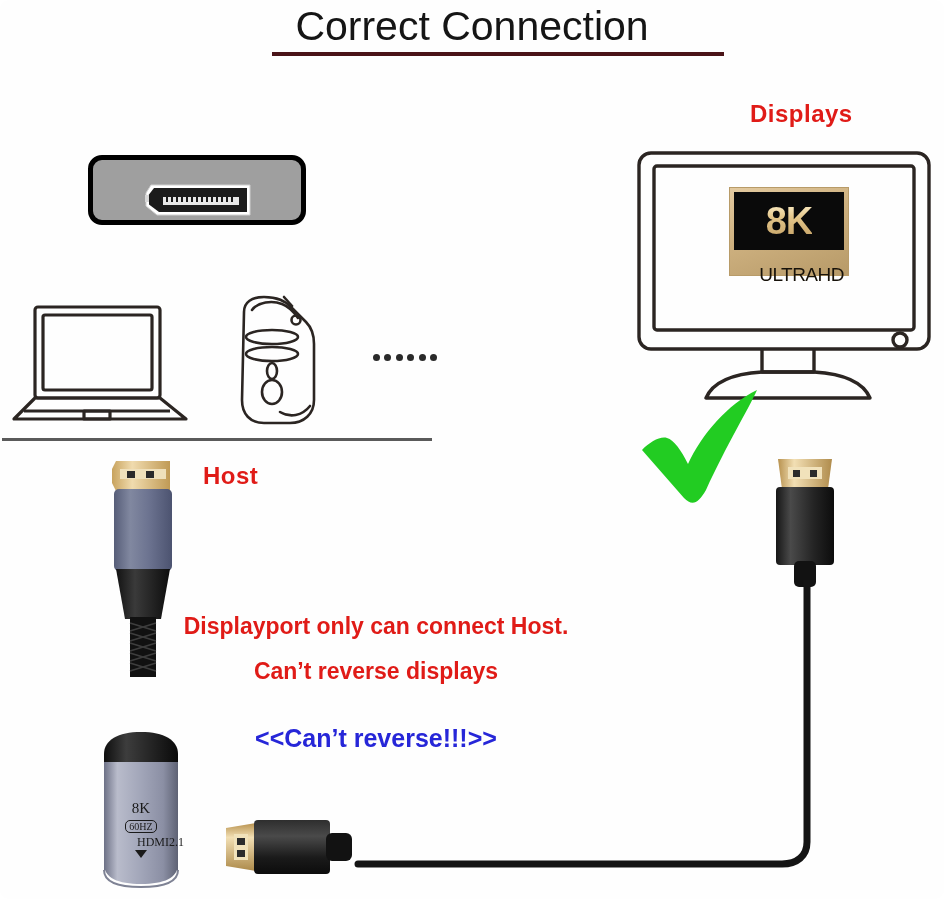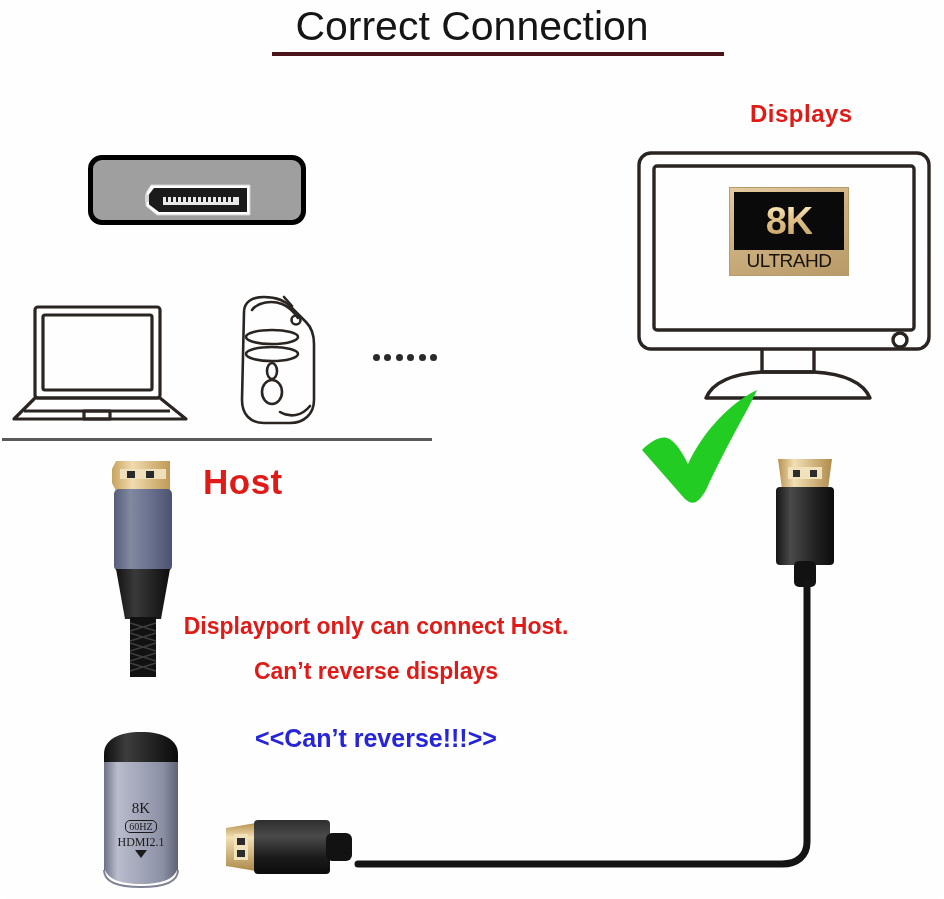--- a/index.html
+++ b/index.html
@@ -44,21 +44,21 @@
     font-weight: 700;
   }
   #displays-label {
     left: 718px; top: 100px;
     font-size: 24px;
     letter-spacing: 0.5px;
     margin-left: 32px;
   }
   #host-label {
     left: 203px; top: 462px;
-    font-size: 35px;
+    font-size: 24px;
     letter-spacing: 0.5px;
   }
   .warn-line {
     width: 752px;
     text-align: center;
     font-size: 23px;
     font-weight: 700;
   }
   #warn1 { left: 0; top: 613px; color: #e01b17; }
   #warn2 { left: 0; top: 658px; color: #e01b17; }
@@ -119,25 +119,26 @@
     line-height: 38px;
     background: linear-gradient(180deg,#fff3cf 0%, #e4c68a 40%, #c4a165 100%);
     -webkit-background-clip: text;
     background-clip: text;
     color: #e0c188;
     -webkit-text-fill-color: transparent;
     letter-spacing: -1px;
   }
   #badge-ultrahd {
     height: 21px;
-    display: flex; align-items: center; justify-content: center;
+    display: flex; align-items: center; justify-content: flex-end;
     font-size: 19px;
     line-height: 19px;
     color: #17120a;
     letter-spacing: -0.5px;
+    margin-top: 14px;
   }
   #badge-ultrahd b { font-weight: 400; }
   #badge-ultrahd i { font-style: normal; font-weight: 400; }
 
   
   #green-check { left: 636px; top: 388px; width: 140px; height: 120px; }
 
   
   #dp-plug { left: 108px; top: 457px; width: 70px; height: 220px; }
   #adapter { left: 98px; top: 724px; width: 86px; height: 168px; }
@@ -151,21 +152,21 @@
   #ad-8k { font-size: 15px; line-height: 16px; font-weight: 400; }
   #ad-hz {
     display: inline-block;
     font-size: 10px;
     line-height: 11px;
     border: 1px solid #1a1a1a;
     border-radius: 5px;
     padding: 0 3px;
     margin-top: 1px;
   }
-  #ad-hdmi { font-size: 12px; line-height: 14px; margin-top: 1px; }
+  #ad-hdmi { font-size: 12px; line-height: 14px; margin-top: 1px; text-align: right; }
   #ad-tri {
     width: 0; height: 0;
     margin: 1px auto 0 auto;
     border-left: 6px solid transparent;
     border-right: 6px solid transparent;
     border-top: 8px solid #1a1a1a;
   }
 
   
   #hdmi-plug-right { left: 768px; top: 455px; width: 74px; height: 140px; }

